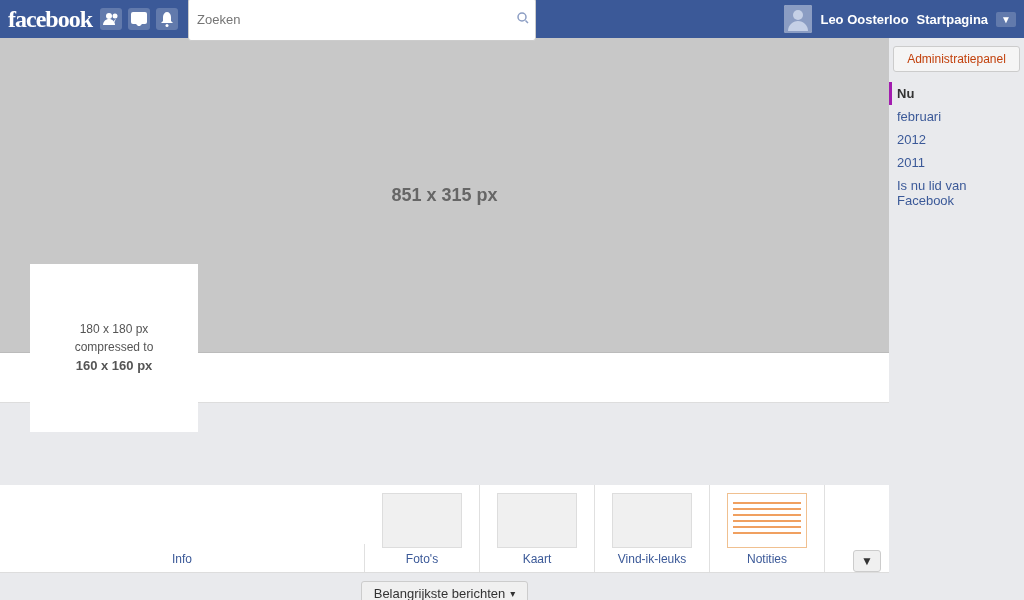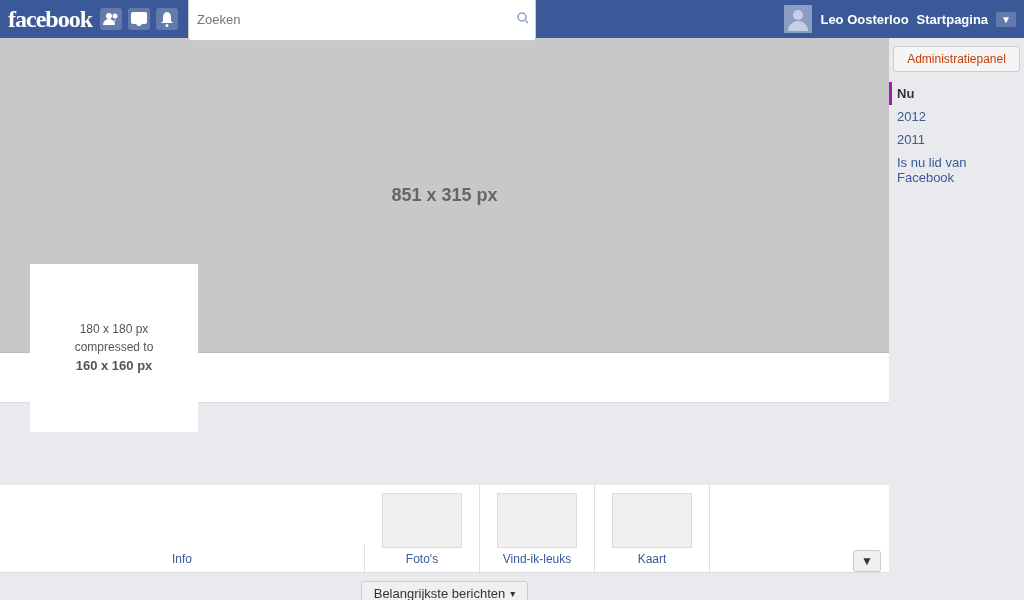--- a/index.html
+++ b/index.html
@@ -365,45 +365,52 @@
     <div class="tabs-section">
       <div class="tab-item">
         <span class="tab-label">Info</span>
       </div>
       <div class="tab-item" style="min-width:115px">
         <div class="tab-thumbnail"></div>
         <span class="tab-label">Foto's</span>
       </div>
       <div class="tab-item" style="min-width:115px">
         <div class="tab-thumbnail"></div>
-        <span class="tab-label">Vind-ik-leuks</span>
+        <span class="tab-label">Kaart</span>
       </div>
       <div class="tab-item" style="min-width:115px">
         <div class="tab-thumbnail"></div>
-        <span class="tab-label">Kaart</span>
+        <span class="tab-label">Vind-ik-leuks</span>
+      </div>
+      <div class="tab-item" style="min-width:115px">
+        <div class="tab-thumbnail notes"></div>
+        <span class="tab-label">Notities</span>
       </div>
       <div class="tab-more">
         <button class="tab-more-btn">▼</button>
       </div>
     </div>
 
     <div class="berichten-bar">
       <button class="berichten-btn">
         <span>Belangrijkste berichten</span>
         <span class="caret">▾</span>
       </button>
     </div>
 
   </div>
 
   <div id="sidebar">
     <button class="admin-panel-btn">Administratiepanel</button>
     <ul class="timeline-nav">
       <li class="active">
         <span class="label">Nu</span>
+      </li>
+      <li>
+        <span class="label">februari</span>
       </li>
       <li>
         <span class="label">2012</span>
       </li>
       <li>
         <span class="label">2011</span>
       </li>
       <li class="multi-line">
         <span class="label">Is nu lid van Facebook</span>
       </li>

